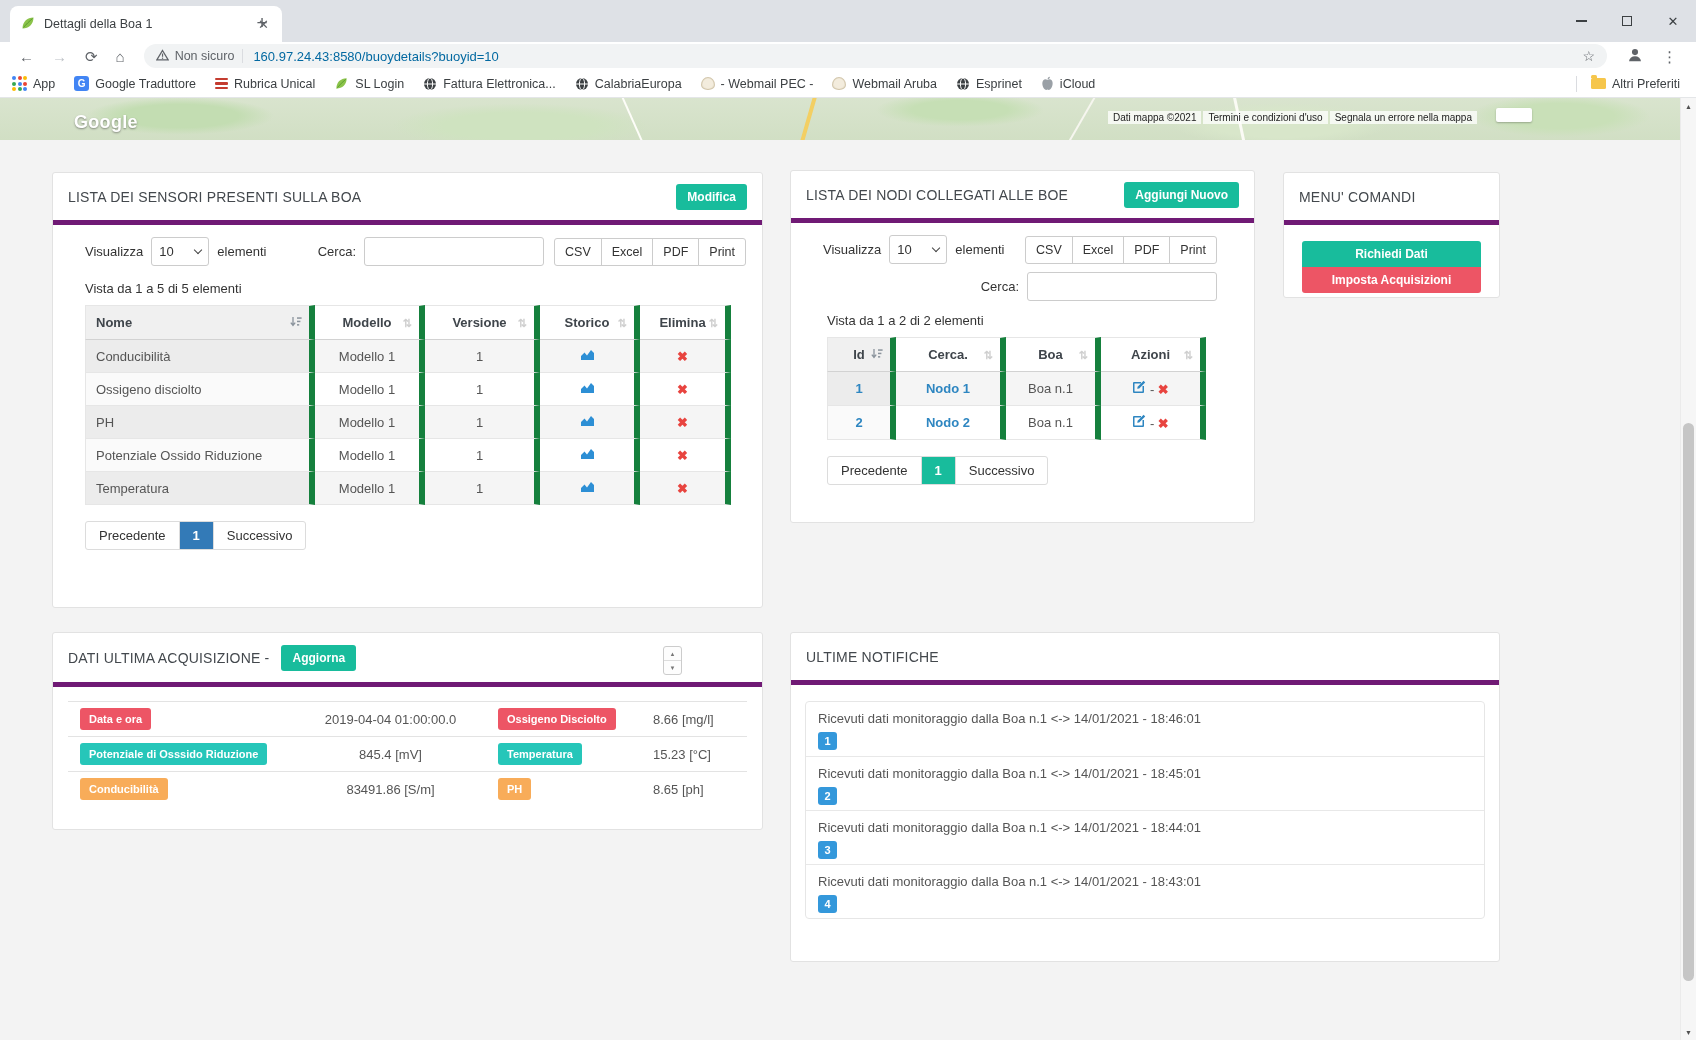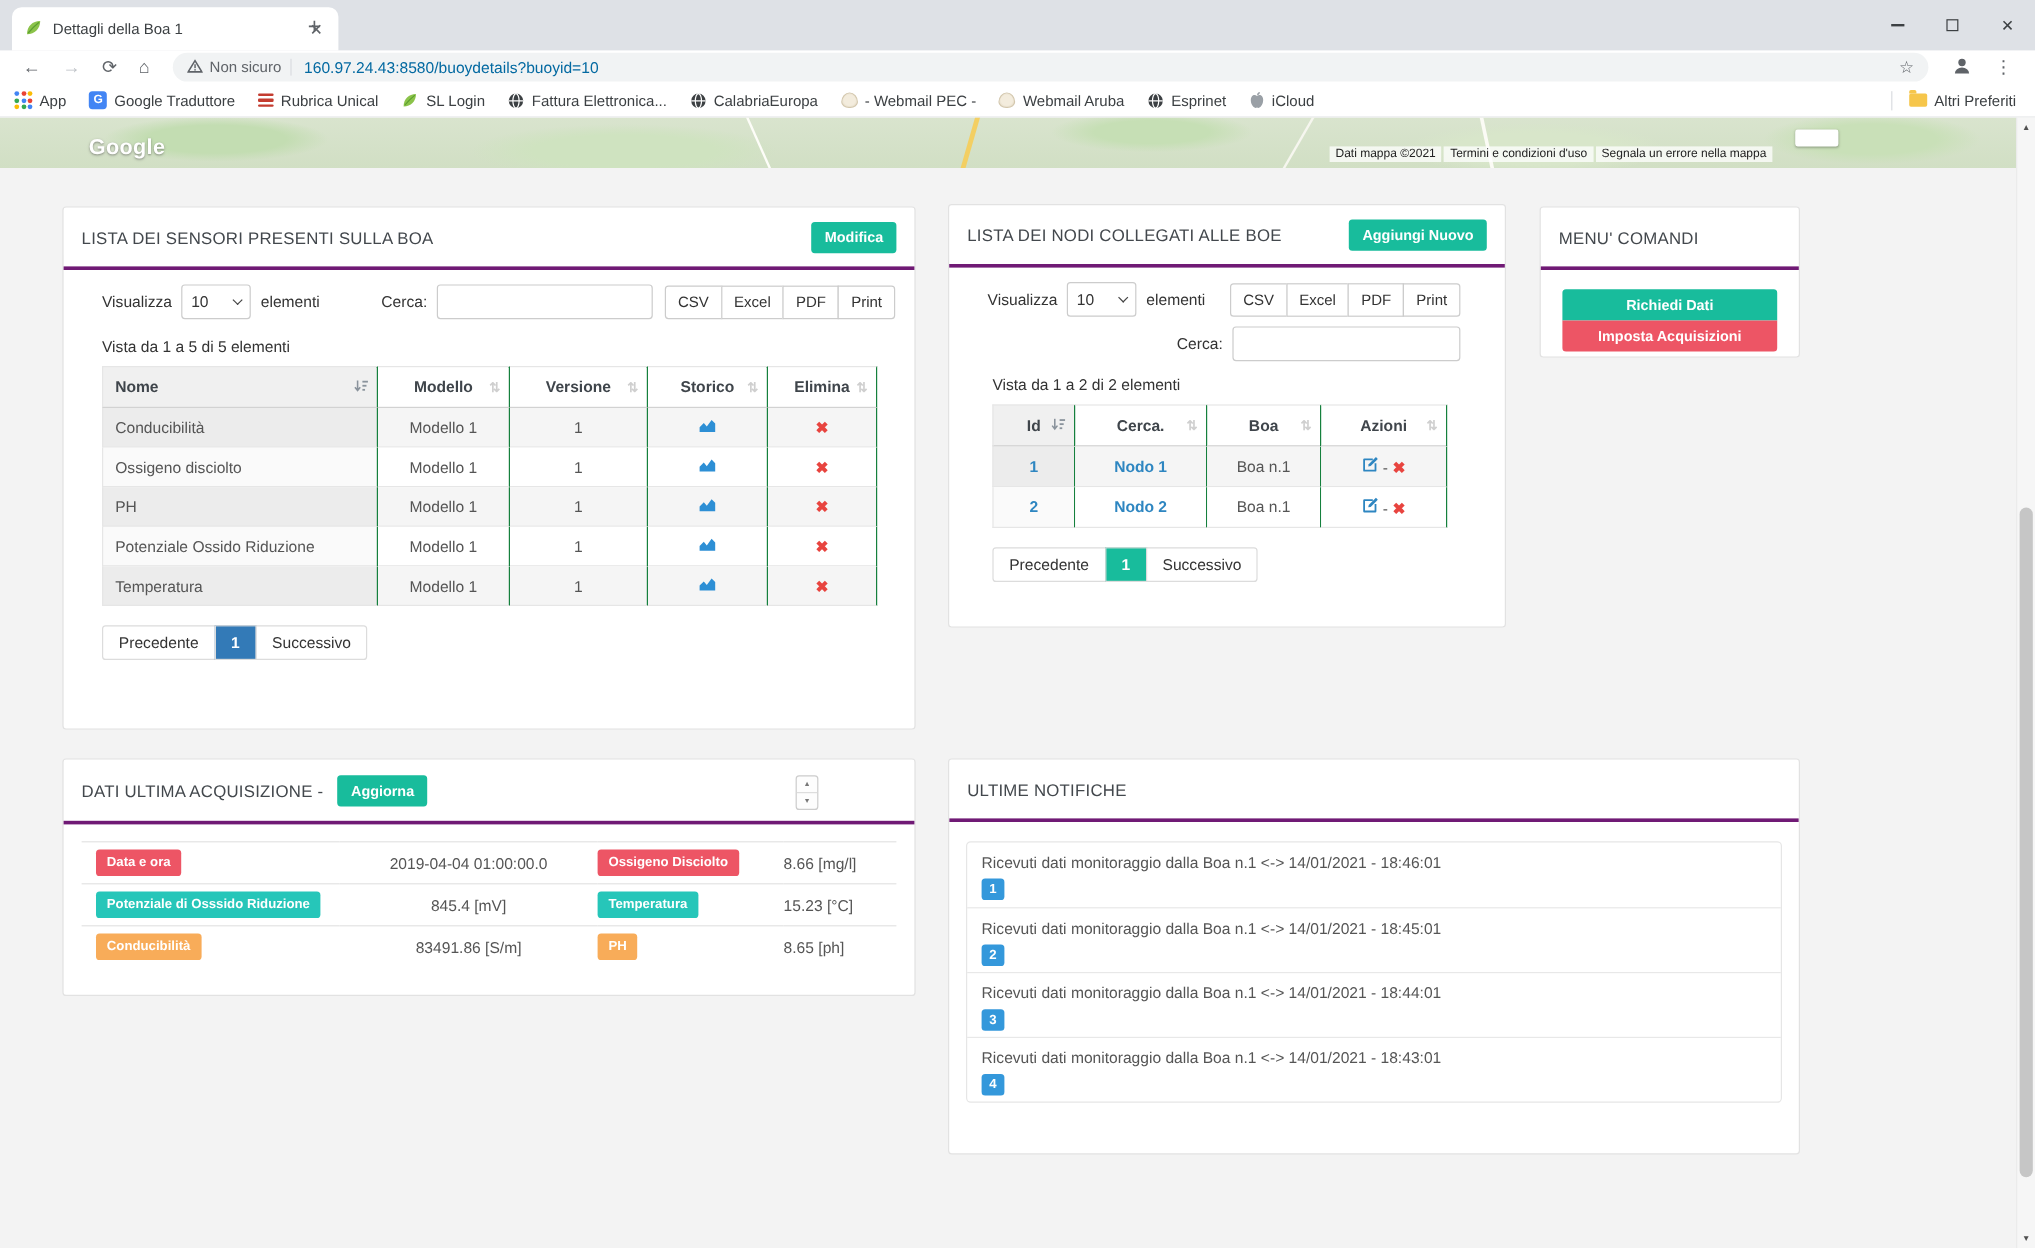--- a/index.html
+++ b/index.html
@@ -60,28 +60,28 @@
       radial-gradient(ellipse 150px 30px at 1280px 26px, #d8e6ca 45%, rgba(0,0,0,0) 72%),
       radial-gradient(ellipse 120px 28px at 1560px 18px, #c9e0b8 45%, rgba(0,0,0,0) 75%),
       linear-gradient(#d9e4ce, #d1dfc4); }
   .road { position:absolute; top:-12px; height:70px; }
   .road.yellow { left:806px; width:4px; background:#f3cf63; transform:rotate(16deg); }
   .road.w1 { left:632px; width:2px; background:#fdfdf8; transform:rotate(-24deg); }
   .road.w2 { left:1080px; width:2px; background:#f6f6ef; transform:rotate(30deg); }
   .road.w3 { left:1238px; width:3px; background:#fbfbf5; transform:rotate(-12deg); }
   .map-logo { position:absolute; left:74px; bottom:7px; color:#fff; font-weight:bold; font-size:18px;
               letter-spacing:0.3px; text-shadow:0 1px 2px rgba(60,60,60,0.55); }
-  .map-attr { position:absolute; right:203px; bottom:5px; display:flex; gap:2px; }
+  .map-attr { position:absolute; right:203px; bottom:16px; display:flex; gap:2px; }
   .map-attr span { background:rgba(255,255,255,0.75); font-size:10px; color:#222; padding:1px 5px; }
   .map-ctrl { position:absolute; right:148px; top:10px; width:36px; height:14px; background:#fff;
               border-radius:2px; box-shadow:0 1px 2px rgba(0,0,0,0.25); }
 
   
   .card { position:absolute; background:#fff; border:1px solid #e2e2e2; border-radius:3px; }
-  .card-h { height:52px; border-bottom:3px solid #701a75; display:flex; align-items:center; padding:0 15px; }
+  .card-h { height:52px; border-bottom:5px solid #701a75; display:flex; align-items:center; padding:0 15px; }
   .card-title { font-size:14px; color:#43484d; letter-spacing:0.2px; }
   .btn { border:none; border-radius:3px; color:#fff; font-size:12px; font-weight:bold; padding:6px 11px;
          cursor:pointer; font-family:inherit; }
 
   #card-sensors { left:52px; top:74px; width:711px; height:436px; }
   #card-nodes   { left:790px; top:72px; width:465px; height:353px; }
   #card-menu    { left:1283px; top:74px; width:217px; height:126px; }
   #card-acq     { left:52px; top:534px; width:711px; height:198px; }
   #card-notif   { left:790px; top:534px; width:710px; height:330px; overflow:hidden; }
 
@@ -96,21 +96,21 @@
   .dt-search input { height:29px; width:180px; border:1px solid #ccc; border-radius:3px; margin-left:8px;
                      font-family:inherit; font-size:13px; padding:0 6px; }
   .dt-btns { display:flex; }
   .dt-btn { border:1px solid #ccc; background:#fff; color:#333; font-size:12.5px; padding:6px 10px;
             margin-left:-1px; font-family:inherit; }
   .dt-btn:first-child { border-radius:3px 0 0 3px; margin-left:0; }
   .dt-btn:last-child { border-radius:0 3px 3px 0; }
   .dt-info { color:#333; padding:15px 0 9px 32px; }
 
   table.dt { border-collapse:separate; border-spacing:0; margin-left:32px; }
-  table.dt th, table.dt td { border-right:1px solid #15803d; border-bottom:1px solid #e6e6e6; font-size:13px; }
+  table.dt th, table.dt td { border-right:6px solid #15803d; border-bottom:1px solid #e6e6e6; font-size:13px; }
   table.dt th:first-child, table.dt td:first-child { border-left:1px solid #e6e6e6; }
   table.dt thead th { border-top:1px solid #e6e6e6; border-bottom:1px solid #d2d2d2; color:#3f454b;
                       font-weight:bold; text-align:left; padding:9px 10px; position:relative; }
   table.dt td { padding:8px 10px; color:#555; }
   .th-sort { position:absolute; right:7px; top:50%; transform:translateY(-50%); }
   .sort-u { color:#cfcfcf; font-size:11px; }
   tr.odd td { background:#f5f5f5; }
   tr.even td { background:#fff; }
   th.sorted { background:#f0f0f0; }
   tr.odd td.sortcol { background:#ececec; }

